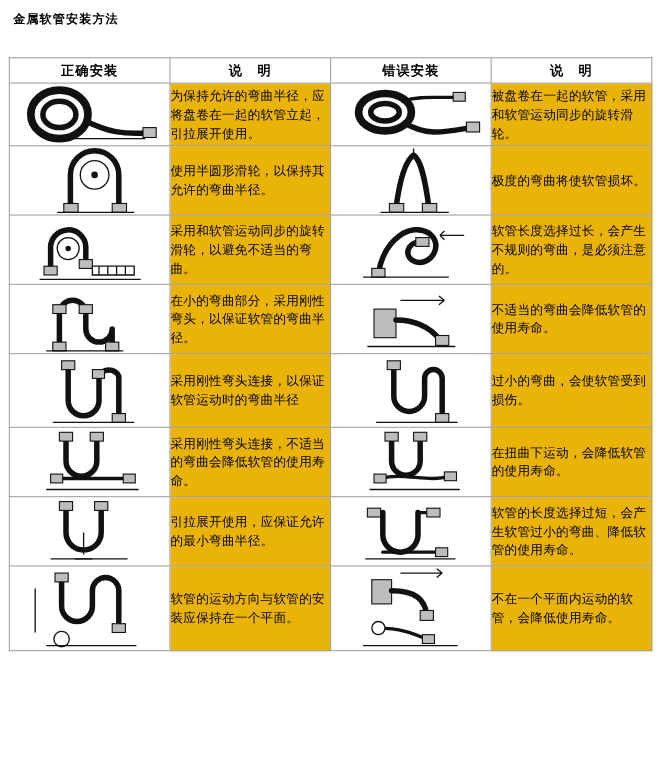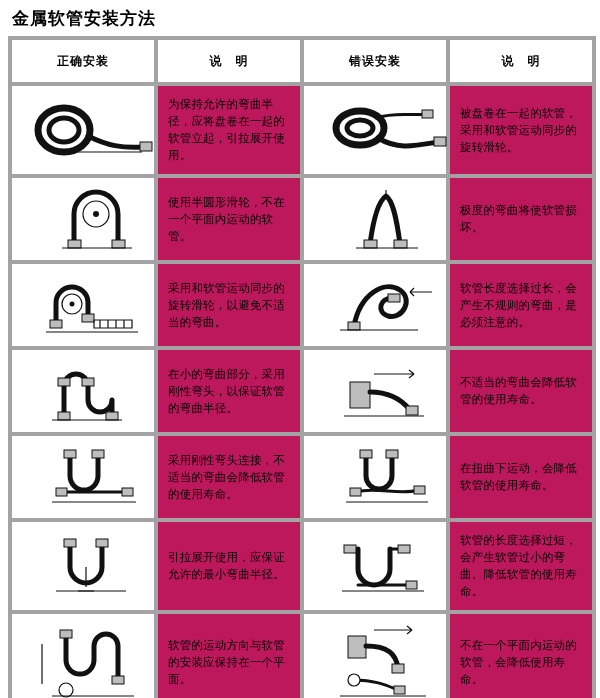--- a/index.html
+++ b/index.html
@@ -15,54 +15,54 @@
     overflow: hidden;
   }
   #page {
     width: 600px;
     height: 698px;
     position: relative;
     box-sizing: border-box;
     padding: 6px 8px 0 8px;
   }
   #title {
-    font-size: 17px;
+    font-size: 11px;
     font-weight: bold;
     letter-spacing: 1px;
-    margin: 2px 0 8px 4px;
+    margin: 2px 0 24px 4px;
     line-height: 20px;
   }
   table.hose-table {
     border-collapse: collapse;
     width: 584px;
     table-layout: fixed;
     border: 1px solid #2a2a6a;
   }
   table.hose-table td,
   table.hose-table th {
-    border: 4px solid #a3a3a3;
-    padding: 10px;
+    border: 1px solid #a3a3a3;
+    padding: 0;
     vertical-align: middle;
   }
   thead th {
     background: #ffffff;
     font-size: 12px;
     font-weight: bold;
     height: 22px;
     text-align: center;
     letter-spacing: 1px;
   }
   td.img-cell {
     background: #ffffff;
     text-align: center;
     vertical-align: middle;
     padding: 2px 0;
   }
   td.desc-cell {
-    background: #be185d;
+    background: #eab308;
     font-size: 11.5px;
     line-height: 17px;
     padding: 5px 7px;
     vertical-align: middle;
     letter-spacing: 0.2px;
   }
   .col-img { width: 146px; }
   .col-desc { width: 146px; }
   svg { display: block; margin: 0 auto; }
   .hose { fill: none; stroke: #111111; stroke-width: 5; stroke-linecap: round; stroke-linejoin: round; }
@@ -124,21 +124,21 @@
         <td class="img-cell">
           <svg width="140" height="62" viewBox="0 0 140 62">
             <path class="hose" d="M52 56 L52 26 A22 22 0 0 1 96 26 L96 56"></path>
             <circle cx="74" cy="26" r="13" class="white"></circle>
             <circle cx="74" cy="26" r="3" class="fit"></circle>
             <rect x="46" y="52" width="13" height="8" class="gray"></rect>
             <rect x="90" y="52" width="13" height="8" class="gray"></rect>
             <path class="line" d="M40 60 L110 60"></path>
           </svg>
         </td>
-        <td class="desc-cell">使用半圆形滑轮，不在一个平面内运动的软管。</td>
+        <td class="desc-cell">使用半圆形滑轮，以保持其允许的弯曲半径。</td>
         <td class="img-cell">
           <svg width="140" height="62" viewBox="0 0 140 62">
             <path class="hose" d="M56 56 C 60 26, 66 12, 72 8 C 78 12, 82 26, 86 56"></path>
             <path class="line" d="M72 8 L72 2"></path>
             <rect x="50" y="52" width="13" height="8" class="gray"></rect>
             <rect x="80" y="52" width="13" height="8" class="gray"></rect>
             <path class="line" d="M42 60 L104 60"></path>
           </svg>
         </td>
         <td class="desc-cell">极度的弯曲将使软管损坏。</td>
@@ -187,20 +187,41 @@
             <rect x="36" y="22" width="20" height="26" class="gray"></rect>
             <path class="hose" d="M56 32 C 76 32, 88 40, 96 50"></path>
             <rect x="92" y="46" width="12" height="9" class="gray"></rect>
             <path class="line" d="M60 14 L100 14 M100 14 L95 10 M100 14 L95 18"></path>
             <path class="line" d="M30 56 L110 56"></path>
           </svg>
         </td>
         <td class="desc-cell">不适当的弯曲会降低软管的使用寿命。</td>
       </tr>
 
+      <tr>
+        <td class="img-cell">
+          <svg width="140" height="66" viewBox="0 0 140 66">
+            <path class="hose" d="M50 10 L50 42 A14 14 0 0 0 78 42 L78 20 A10 10 0 0 1 96 20 L96 58"></path>
+            <rect x="44" y="6" width="12" height="8" class="gray"></rect>
+            <rect x="90" y="54" width="12" height="8" class="gray"></rect>
+            <rect x="72" y="14" width="11" height="8" class="gray"></rect>
+            <path class="line" d="M36 62 L110 62"></path>
+          </svg>
+        </td>
+        <td class="desc-cell">采用刚性弯头连接，以保证软管运动时的弯曲半径</td>
+        <td class="img-cell">
+          <svg width="140" height="66" viewBox="0 0 140 66">
+            <path class="hose" d="M54 10 L54 38 A14 14 0 0 0 82 38 L82 22 A8 8 0 0 1 98 22 L98 58"></path>
+            <rect x="48" y="6" width="12" height="8" class="gray"></rect>
+            <rect x="92" y="54" width="12" height="8" class="gray"></rect>
+            <path class="line" d="M38 62 L112 62"></path>
+          </svg>
+        </td>
+        <td class="desc-cell">过小的弯曲，会使软管受到损伤。</td>
+      </tr>
 
       <tr>
         <td class="img-cell">
           <svg width="140" height="62" viewBox="0 0 140 62">
             <path class="hose" d="M48 8 L48 30 A14 14 0 0 0 76 30 L76 8"></path>
             <rect x="42" y="4" width="12" height="8" class="gray"></rect>
             <rect x="70" y="4" width="12" height="8" class="gray"></rect>
             <path class="hose-thin" d="M40 46 L104 46"></path>
             <rect x="34" y="42" width="11" height="8" class="gray"></rect>
             <rect x="100" y="42" width="11" height="8" class="gray"></rect>

